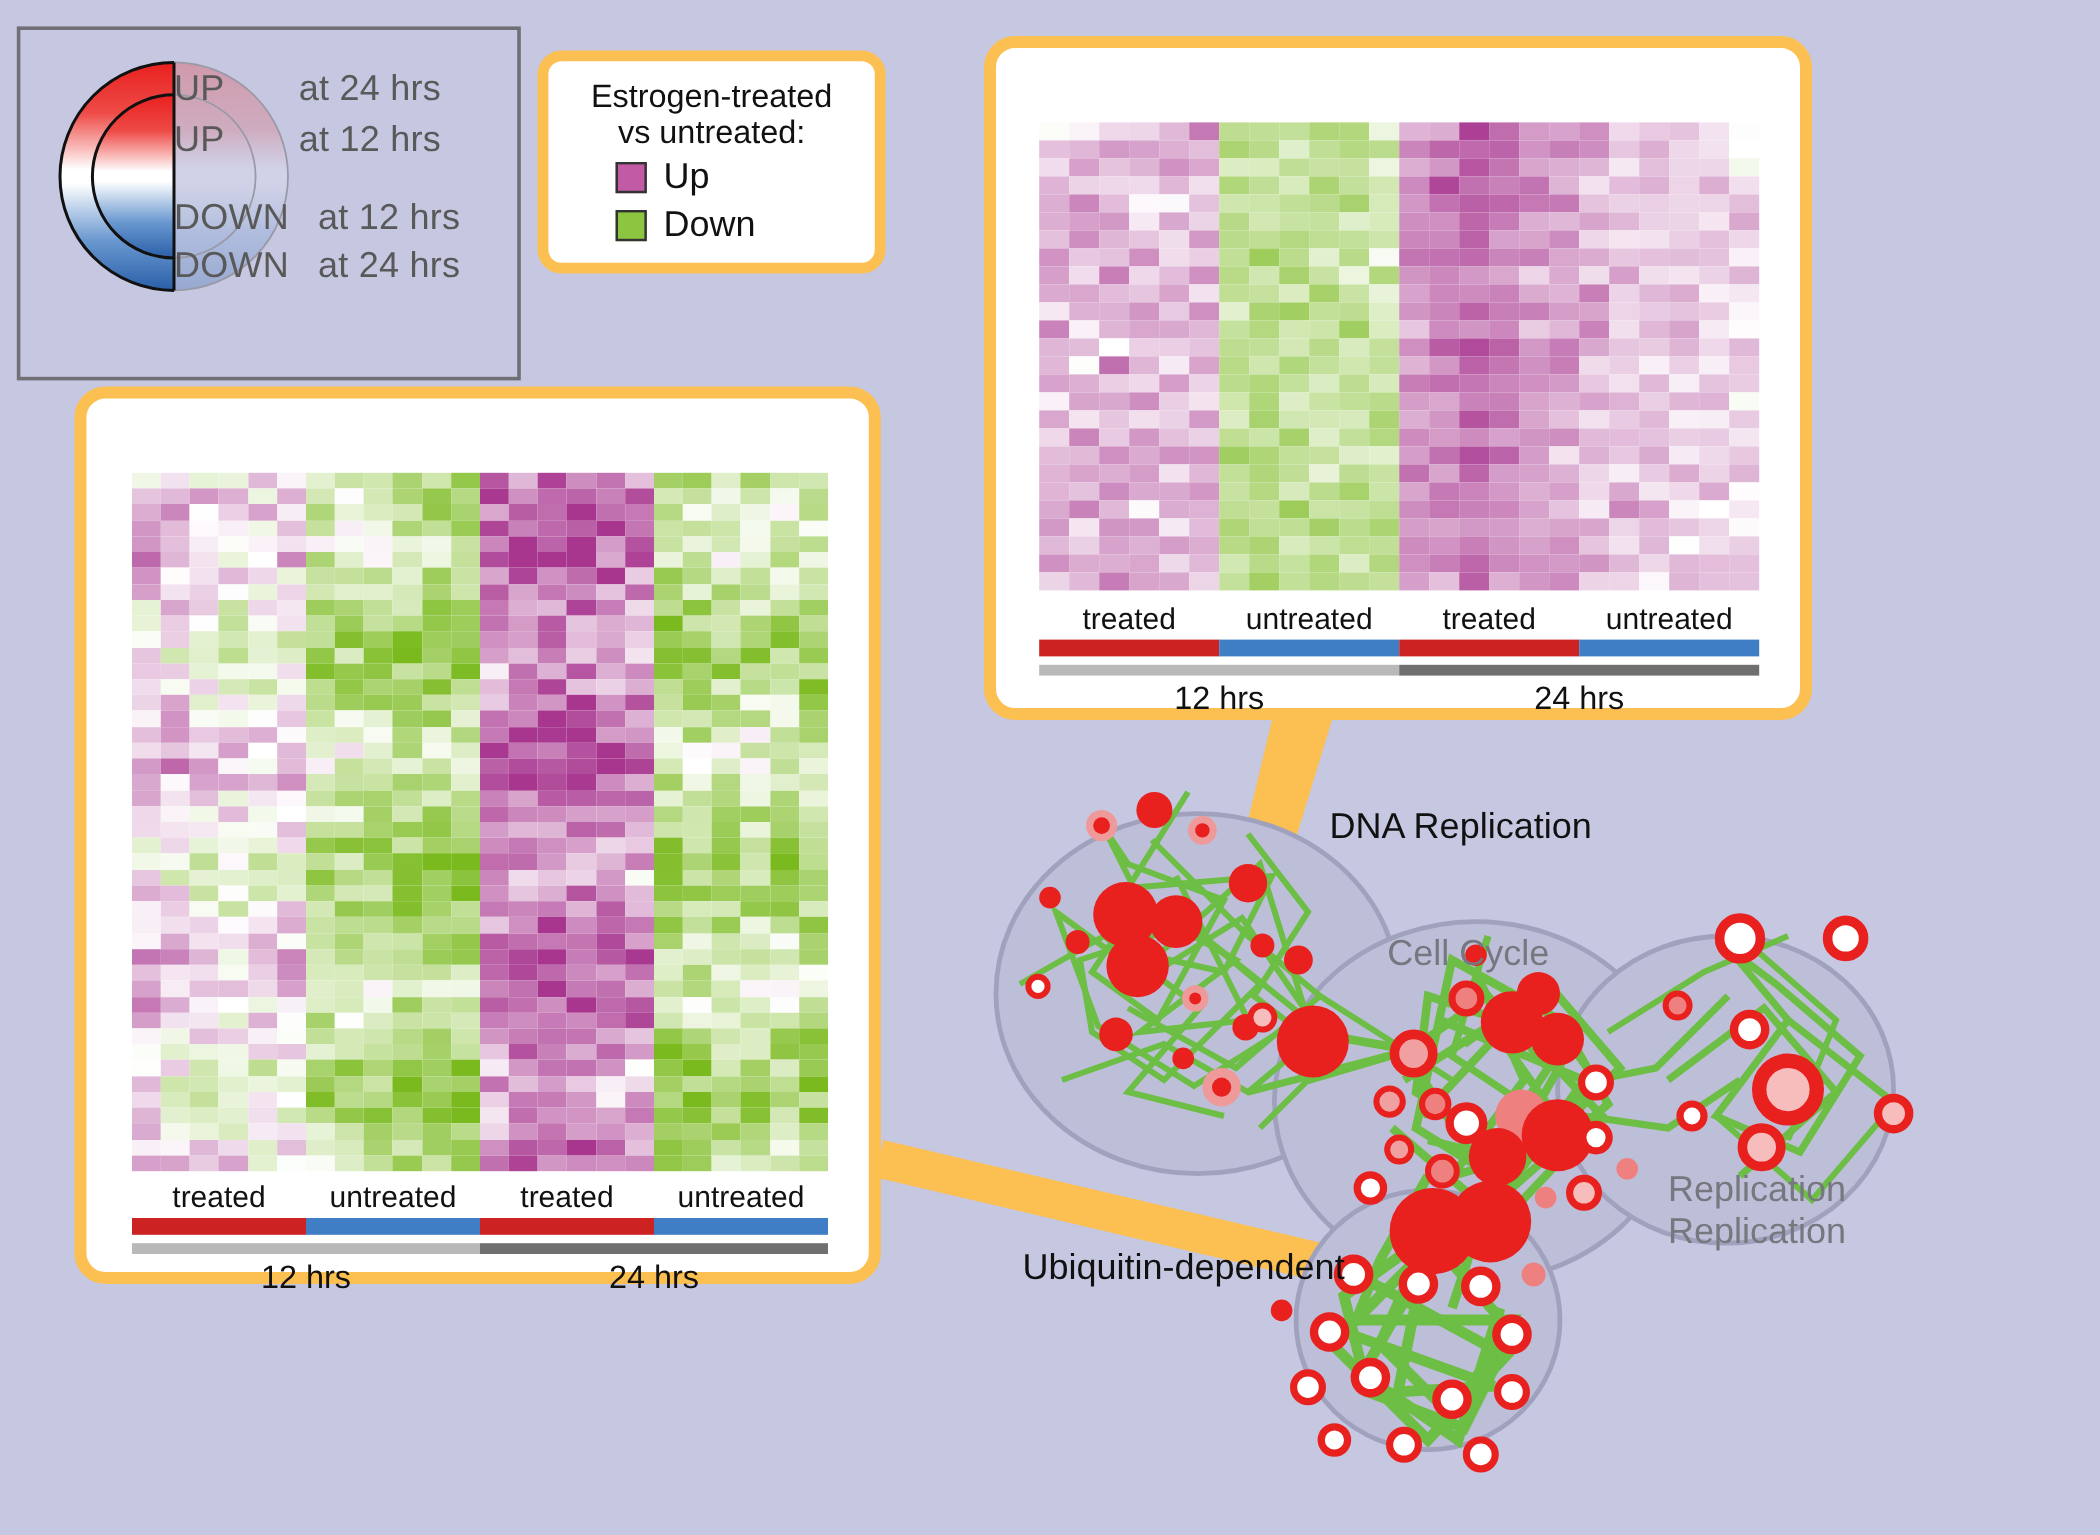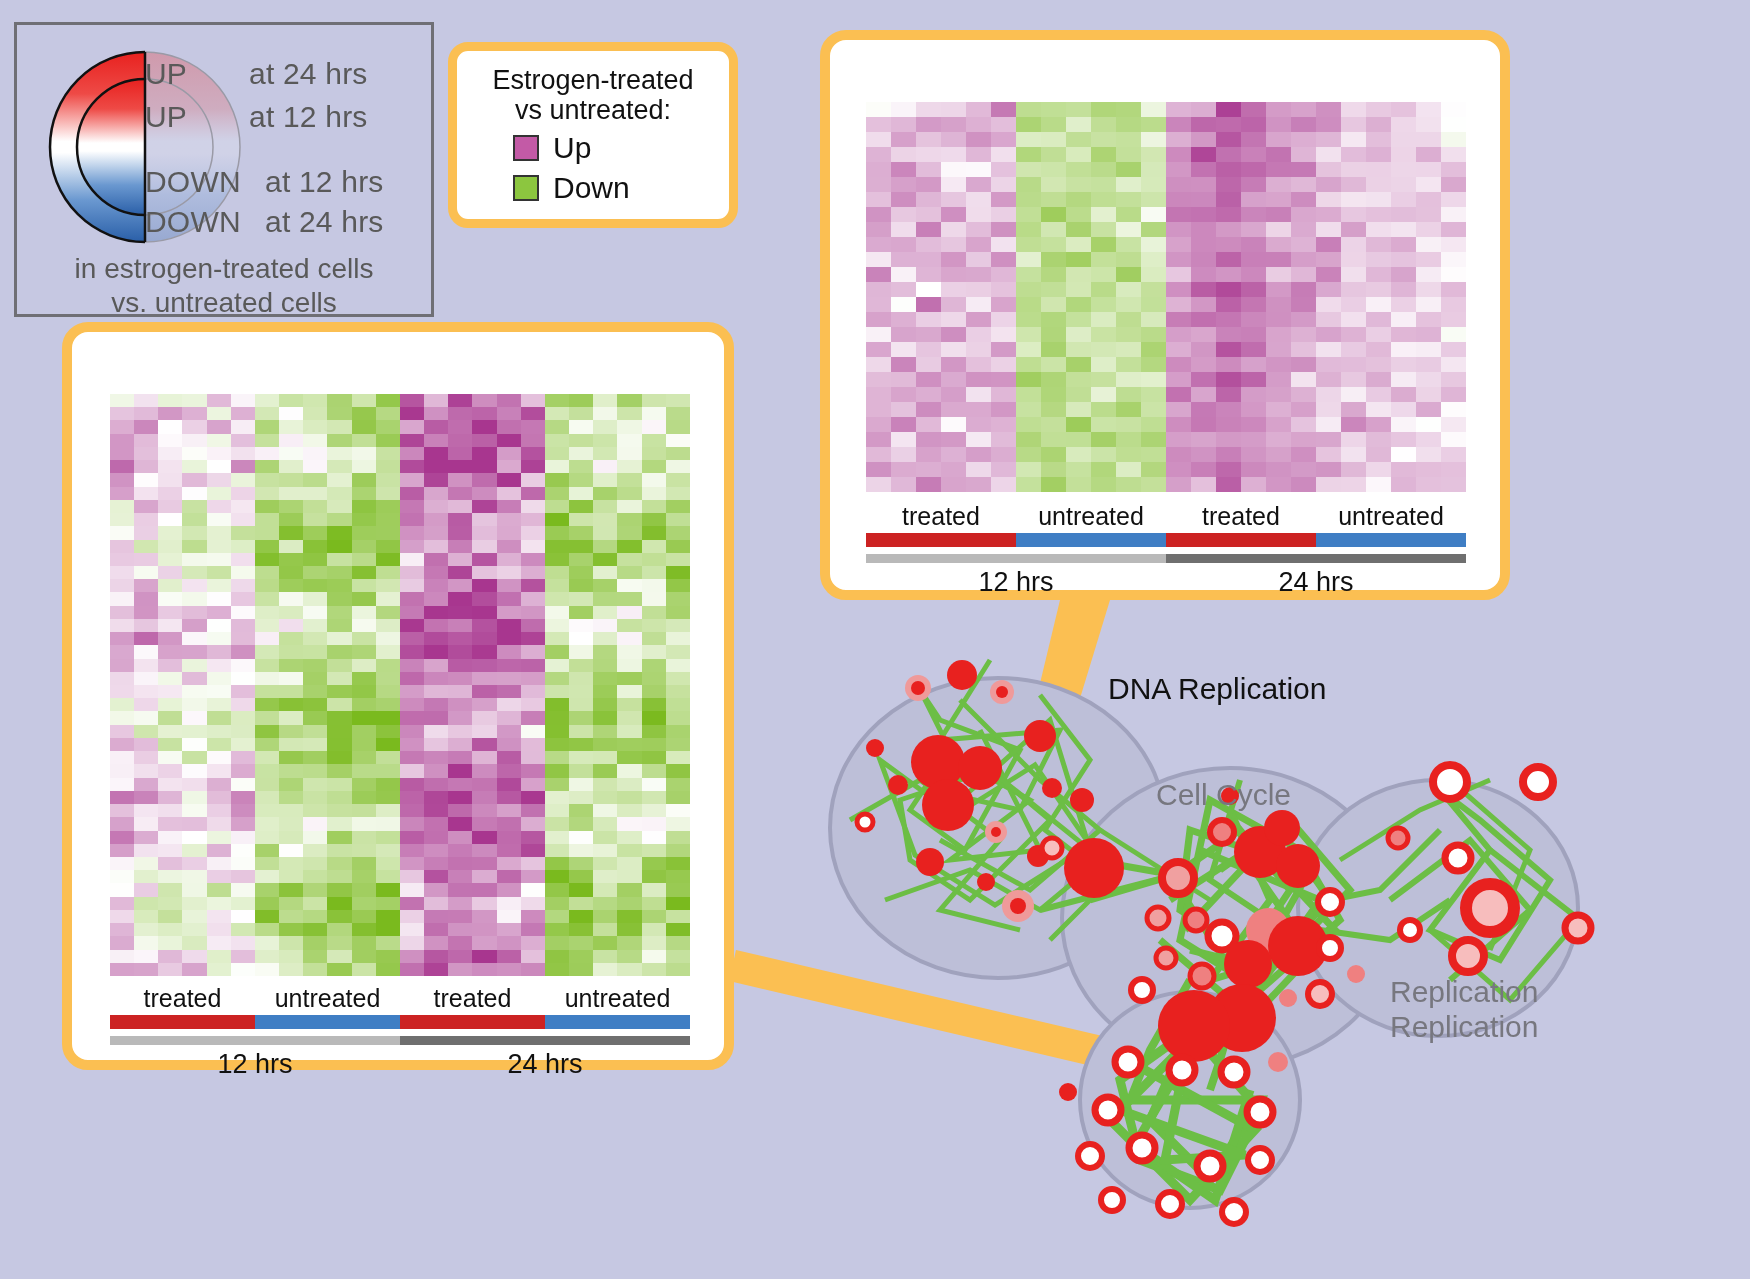--- a/index.html
+++ b/index.html
@@ -118,22 +118,20 @@
 
   <div class="keytext" style="left:128px;top:75px;">UP</div>
   <div class="keytext" style="left:232px;top:75px;">at 12 hrs</div>
 
   <div class="keytext" style="left:128px;top:140px;">DOWN</div>
   <div class="keytext" style="left:248px;top:140px;">at 12 hrs</div>
 
   <div class="keytext" style="left:128px;top:180px;">DOWN</div>
   <div class="keytext" style="left:248px;top:180px;">at 24 hrs</div>
 
-  <div class="keyfoot" style="top:228px;left:0;">in estrogen-treated cells</div>
-  <div class="keyfoot" style="top:262px;left:0;">vs. untreated cells</div>
 </div>
 
 <div class="card" id="legendcard">
   <div class="ltitle">
     <div>Estrogen-treated</div>
     <div>vs untreated:</div>
   </div>
   <div class="lrow">
     <span class="swatch" style="background:#c35aa6"></span>
     <span class="lbl">Up</span>
@@ -2017,13 +2015,14 @@
       <circle cx="322" cy="600" r="11" fill="#ffffff" stroke="#e8211f" stroke-width="6"></circle>
       <circle cx="488" cy="462" r="10" fill="#ef8080"></circle>
       <circle cx="278" cy="492" r="9" fill="#e8211f"></circle>
     </g>
   </svg>
 
   <div class="netlabel dark" style="left:318px;top:72px;">DNA Replication</div>
   <div class="netlabel gray" style="left:366px;top:178px;">Cell Cycle</div>
   <div class="netlabel gray" style="left:600px;top:375px;">Replication</div>
   <div class="netlabel gray" style="left:600px;top:410px;">Replication</div>
+  <div class="netlabel dark" style="left:62px;top:440px;">Ubiquitin-dependent</div>
 </div>
 
 </body></html>

